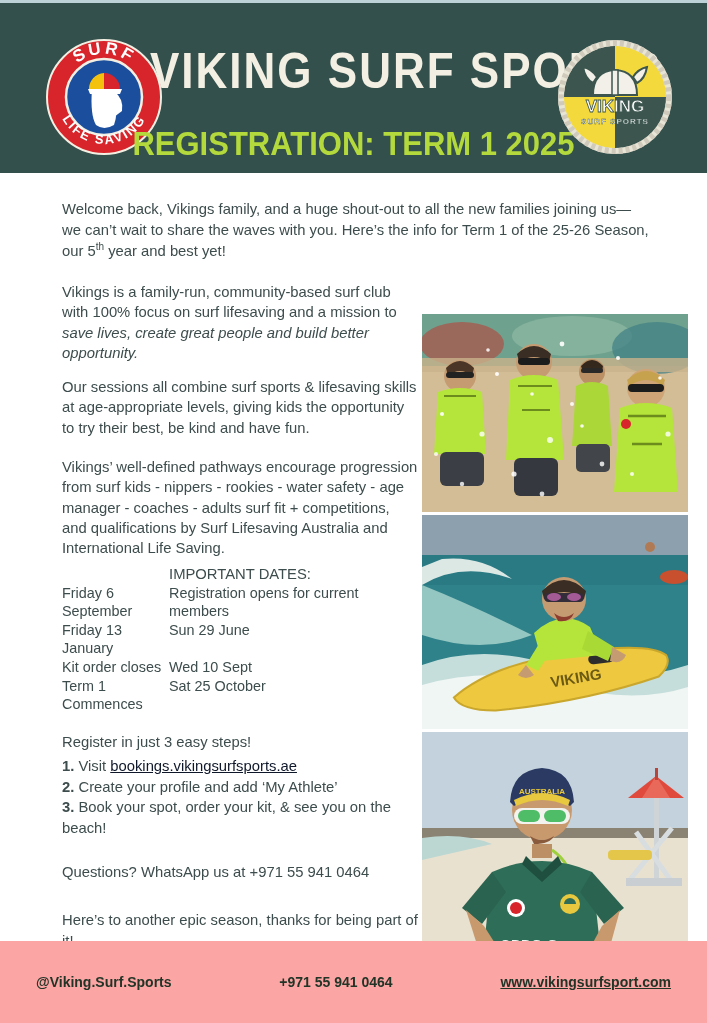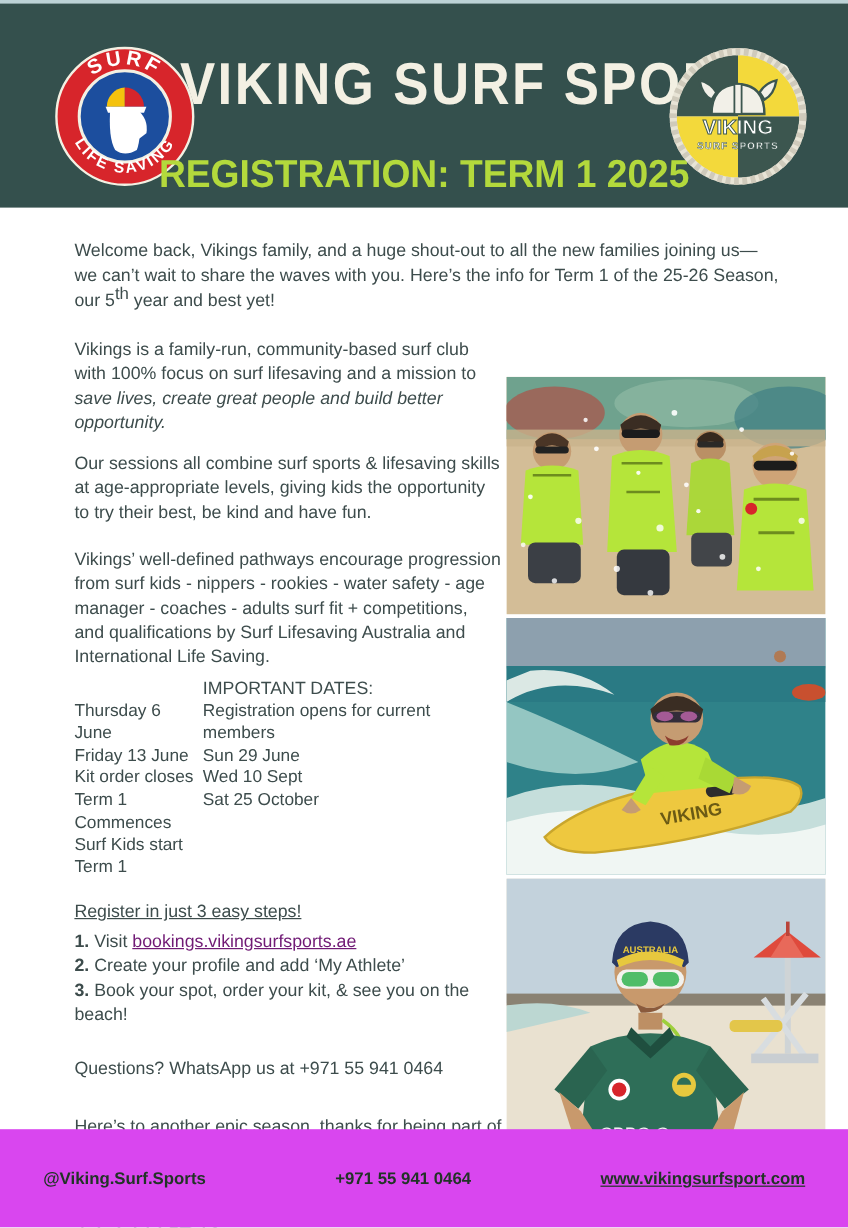--- a/index.html
+++ b/index.html
@@ -22,41 +22,41 @@
     text-transform:uppercase;transform:scaleY(1.12);white-space:nowrap;
   }
   .banner-sub{
     position:absolute;left:0;right:0;top:124px;text-align:center;
     font-size:31px;font-weight:800;letter-spacing:0px;color:#b3d93c;
     transform:scaleY(1.05);white-space:nowrap;
   }
   
   .main{padding:26px 20px 0 62px;}
   .intro{margin:0 38px 20px 0;font-size:14.8px;line-height:21px;}
-  sup{font-size:14px;line-height:0;}
+  sup{font-size:10px;line-height:0;}
   .columns{display:flex;align-items:flex-start;}
   .leftcol{width:360px;flex:0 0 360px;padding-right:4px;box-sizing:border-box;}
   .leftcol p{margin:0 0 14px 0;font-size:14.8px;line-height:20.3px;}
   .leftcol .p3{margin-bottom:6px;margin-top:19px;}
   .dates-head{margin:0;font-size:14.8px;line-height:19px;font-weight:400;text-align:center;}
   .dates{display:grid;grid-template-columns:107px 1fr;font-size:14.4px;line-height:18.6px;margin:0 0 18px 0;}
-  .register-intro{margin:0 0 4px 0 !important;text-decoration:underline;}
+  .register-intro{margin:0 0 4px 0 !important;}
   .step{font-size:14.8px;line-height:20.5px;}
   .step .num{font-weight:700;}
-  .step a{color:#701a75;text-decoration:underline;cursor:pointer;}
+  .step a{color:#0f172a;text-decoration:underline;cursor:pointer;}
   .questions{margin:24px 0 0 0 !important;}
   .closing{margin:28px 0 0 0 !important;}
   .signature{margin:10px 0 0 0;width:190px;height:56px;}
   
   .rightcol{width:266px;flex:0 0 266px;display:flex;flex-direction:column;gap:3px;margin-top:32px;}
   .photo{width:266px;display:block;line-height:0;}
   .photo svg{display:block;}
   
   .footer{
-    position:absolute;left:0;right:0;bottom:0;height:82px;background:#d946ef;
+    position:absolute;left:0;right:0;bottom:0;height:82px;background:#fca5a5;
     display:flex;align-items:center;padding:0 36px;box-sizing:border-box;gap:0;
     justify-content:space-between;
     margin-top:42px;
   }
   .footer .item{font-size:14px;font-weight:700;color:#213426;white-space:nowrap;}
   .footer .item.link{text-decoration:underline;cursor:pointer;}
 </style>
 </head>
 <body>
 
@@ -121,29 +121,28 @@
 
         <p><span>Vikings is a family-run, community-based surf club with 100% focus on surf lifesaving and a mission to </span><em>save lives, create great people and build better opportunity.</em></p>
 
         <p>Our sessions all combine surf sports &amp; lifesaving skills at age-appropriate levels, giving kids the opportunity to try their best, be kind and have fun.</p>
 
         <p class="p3">Vikings’ well-defined pathways encourage progression from surf kids - nippers - rookies - water safety - age manager - coaches - adults surf fit + competitions, and qualifications by Surf Lifesaving Australia and International Life Saving.</p>
 
         <h3 class="dates-head">IMPORTANT DATES:</h3>
 
         <div class="dates">
-          <span>Thursday 6 June</span>
+          <span>Friday 6 September</span>
             <span>Registration opens for current members</span>
-          <span>Friday 13 June</span>
+          <span>Friday 13 January</span>
           <span>Sun 29 June</span>
             <span>Kit order closes</span>
           <span>Wed 10 Sept</span>
             <span>Term 1 Commences</span>
           <span>Sat 25 October</span>
-            <span>Surf Kids start Term 1</span>
         </div>
 
         <p class="register-intro">Register in just 3 easy steps!</p>
 
         <div class="step"><span class="num">1.</span><span> Visit </span><a>bookings.vikingsurfsports.ae</a></div>
         <div class="step"><span class="num">2.</span><span> Create your profile and add ‘My Athlete’</span></div>
         <div class="step"><span class="num">3.</span><span> Book your spot, order your kit, &amp; see you on the beach!</span></div>
 
         <p class="questions">Questions? WhatsApp us at +971 55 941 0464</p>
 

